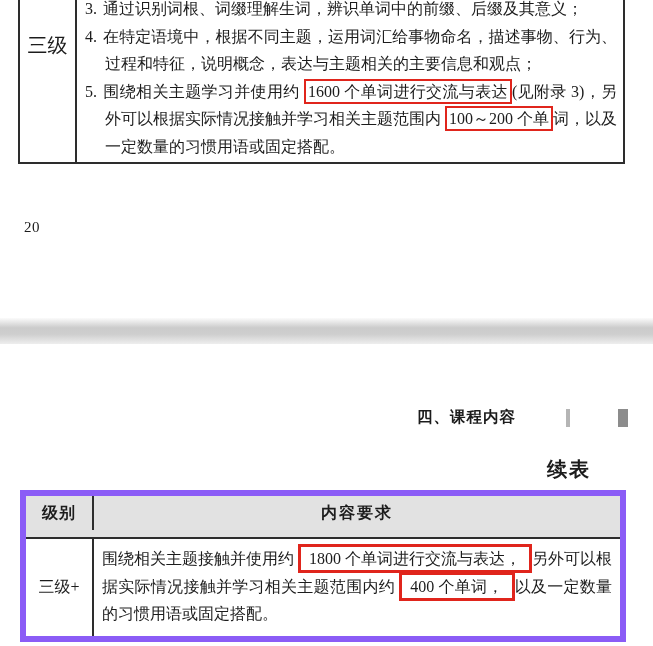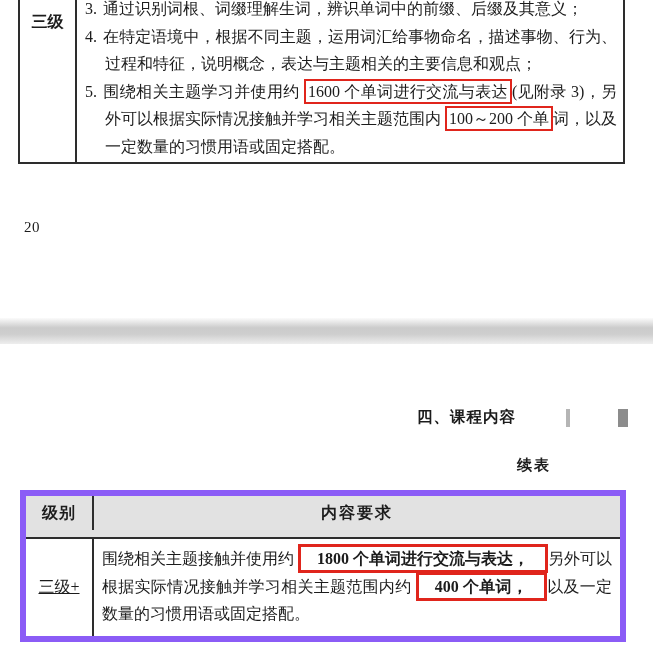--- a/index.html
+++ b/index.html
@@ -13,41 +13,41 @@
   .table1 {
     position:absolute; left:18px; top:0; width:607px; height:164px;
     box-sizing:border-box; border:2px solid #2d2d2d; border-top:none;
     display:flex; overflow:hidden; background:#fff;
   }
   .table1 .col-level {
     width:55px; flex:0 0 55px; border-right:2px solid #2d2d2d;
     position:relative;
   }
   .table1 .col-level .level-label {
-    position:absolute; top:12px; left:0; width:100%;
-    text-align:center; font-size:16px;font-weight:bold;
+    position:absolute; top:32px; left:0; width:100%;
+    text-align:center; font-size:20px;
   }
   .table1 .col-content {
     flex:1; padding:0 6px 0 8px; overflow:hidden;font-family:Liberation Serif, serif;
   }
   .table1 .content-inner { margin-top:-5px; }
   .li {
     font-size:16px; line-height:27.5px;
     text-align:justify; text-justify:inter-character;
     padding-left:20px; text-indent:-20px;
   }
   .li .marker { margin-right:6px; }
 
   
   .hl1, .hl2 {
     border:2px solid #e0251c;
     padding:2px 2px;
     box-decoration-break:clone; -webkit-box-decoration-break:clone;
   }
-  .hl2 { border-width:3px; padding:3px 16px;font-weight:bold; }
+  .hl2 { border-width:3px; padding:3px 8px; }
 
   
   .page-number {
     position:absolute; left:24px; top:219px;
     font-size:15px; letter-spacing:0.5px;
   }
 
   
   .page-gap {
     position:absolute; left:0; top:318px; width:653px; height:26px;
@@ -59,22 +59,22 @@
     position:absolute; top:407px; right:25px;
     display:flex; align-items:center;gap:44px;
   }
   .section-header .section-title {
     font-size:15.5px; font-weight:bold; letter-spacing:1px;
   }
   .bar-thin  { width:4px;  height:18px; background:#b5b5b5; margin-left:6px; }
   .bar-thick { width:10px; height:18px; background:#8c8c8c; margin-left:4px; }
 
   .continued-label {
-    position:absolute; top:456px; left:517px;
-    font-size:15px; font-weight:bold; letter-spacing:2px;
+    position:absolute; top:456px; left:547px;
+    font-size:20px; font-weight:bold; letter-spacing:2px;
   }
 
   .table2 {
     position:absolute; left:20px; top:490px; width:606px;
     box-sizing:border-box; border:6px solid #8b5cf6; background:#fff;
   }
   .table2 .thead {
     display:flex; background:#e2e2e2; border-bottom:2px solid #2d2d2d;
   }
   .table2 .th-level {
@@ -84,21 +84,20 @@
   }
   .table2 .th-req {
     flex:1; text-align:center; line-height:34px; height:41px;
     font-size:16px; font-weight:bold; letter-spacing:2px;
   }
   .table2 .tbody { display:flex; }
   .table2 .td-level {
     flex:0 0 66px; width:66px; border-right:2px solid #2d2d2d;
     display:flex; align-items:center; justify-content:center;
     font-size:16px;
-    text-decoration:underline;
   }
   .table2 .td-req {
     flex:1; padding:6px 8px 8px 8px;
     font-size:16px; line-height:27.5px;
     text-align:justify; text-justify:inter-character;
   }
 </style>
 </head>
 <body>
 

